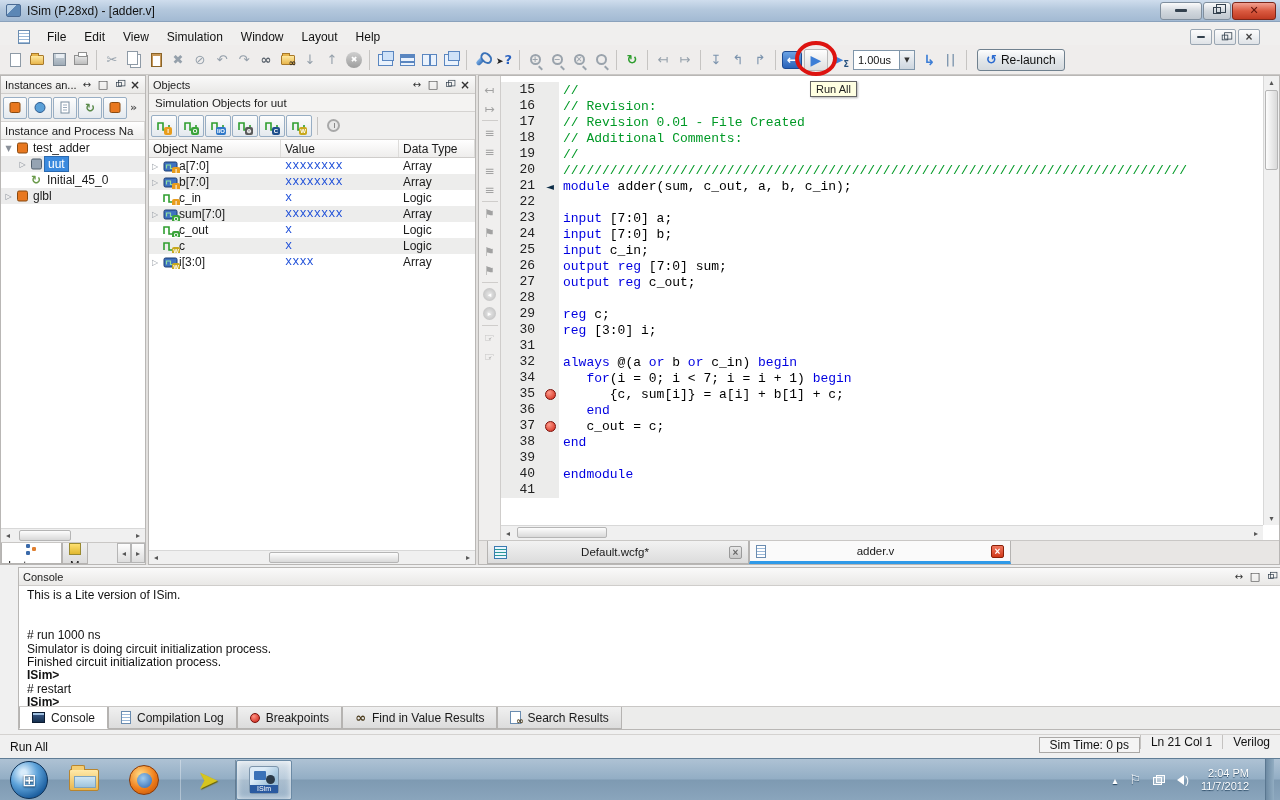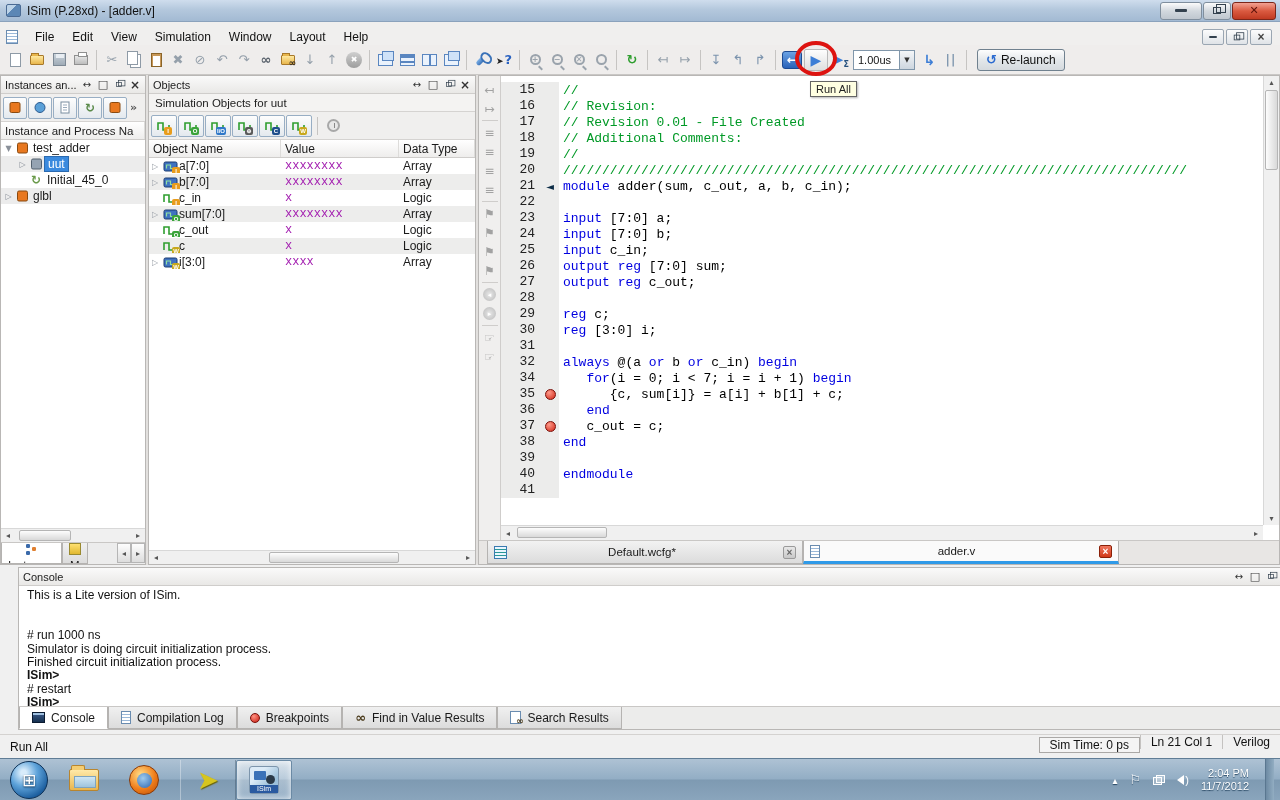--- a/index.html
+++ b/index.html
@@ -21,21 +21,21 @@
     font-family:"DejaVu Sans",sans-serif;font-size:10px;color:#333;}
   .wbtn.mid{width:28px;}
   .wbtn.close{width:44px;background:linear-gradient(#f2a293,#da5a40 50%,#c03a22);border-color:#7c2619;color:#fff;}
   .g-min{width:12px;height:3px;background:#33414e;border-radius:1px;}
   .wbtn.close::before{content:"✕";font-weight:bold;font-size:11px;color:#5e120a;}
   .dsq{position:relative;width:8px;height:7px;border:1px solid #33414e;background:transparent;}
   .dsq::after{content:"";position:absolute;left:2px;top:-4px;width:8px;height:7px;border:1px solid #33414e;}
 
   
   .menubar{position:absolute;left:0;top:22px;width:1280px;height:31px;background:#f0efee;
-    border-bottom:1px solid #d8d6d4;display:flex;align-items:center;padding:0 4px;}
+    border-bottom:1px solid #d8d6d4;display:flex;align-items:center;padding:0 16px;}
   .mdi-icon{width:12px;height:14px;margin:0 8px 0 2px;background:repeating-linear-gradient(#fff 0 2px,#9ab8d8 2px 3px);
     border:1px solid #6a8cb0;}
   .menu-item{padding:3px 9px;font-size:12px;color:#111;}
   .mdi-btns{margin-left:auto;display:flex;gap:2px;padding-right:4px;}
   .mdi-btn{width:22px;height:16px;border:1px solid #9aa6b2;border-radius:2px;
     background:linear-gradient(#fcfcfc,#dfe3e7);display:flex;align-items:center;justify-content:center;color:#444;}
   .mdi-btn .g-min{width:8px;height:2px;}
   .mdi-btn.close::before{content:"×";font-size:12px;font-weight:bold;color:#444;}
   .mdi-btn .dsq{transform:scale(.8);}
 
@@ -175,21 +175,21 @@
   .ohead{height:18px;background:linear-gradient(#ffffff,#eeedec);border-bottom:1px solid #cfcdcb;
     display:grid;grid-template-columns:132px 118px 1fr;font-size:12px;flex:none;}
   .ohead .cell{display:flex;align-items:center;padding:0 4px;border-right:1px solid #dddcda;}
   .orow{height:16px;display:grid;grid-template-columns:132px 118px 1fr;font-size:12px;align-items:center;}
   .orow.alt{background:#ededec;}
   .oname{display:flex;align-items:center;overflow:hidden;white-space:nowrap;}
   .oexp{width:12px;text-align:center;font-size:8px;color:#9aa0a8;font-family:"DejaVu Sans",sans-serif;flex:none;}
   .oicon{width:18px;position:relative;display:flex;justify-content:center;flex:none;}
   .badge{position:absolute;right:-1px;bottom:-3px;min-width:8px;height:8px;padding:0 1px;border-radius:2px;
     font-size:6px;font-weight:bold;color:#fff;display:flex;align-items:center;justify-content:center;line-height:8px;}
-  .ovalue{font-family:"Liberation Mono","DejaVu Sans Mono",monospace;color:#a21caf;padding-left:4px;}
+  .ovalue{font-family:"Liberation Mono","DejaVu Sans Mono",monospace;color:#1d4ed8;padding-left:4px;}
   .otype{padding-left:4px;}
   .filler{flex:1;background:#fff;}
 
   
   .fbtn{width:26px;height:22px;border:1px solid #98aec4;border-radius:2px;margin-right:1px;
     background:linear-gradient(#fdfdfd,#e4e9ee);display:flex;align-items:center;justify-content:center;position:relative;}
   .fsep{width:1px;height:18px;background:#c6c4c2;margin:0 4px;}
   .clockbtn{width:22px;height:22px;display:flex;align-items:center;justify-content:center;}
   .clockface{width:13px;height:13px;border:2px solid #a8a8a8;border-radius:50%;background:#e8e8e8;position:relative;}
   .clockface::after{content:"";position:absolute;left:5px;top:2px;width:1.5px;height:5px;background:#888;}
@@ -214,21 +214,21 @@
   .ltext{padding-left:4px;color:#000;}
   .kw{color:#0000e0;}
   .cm{color:#009926;}
   .vscroll{position:absolute;right:0;top:0;bottom:15px;width:16px;background:#f0f0f0;border-left:1px solid #d8d8d8;}
   .vscroll .sb-arrow{width:15px;}
   .vscroll .down{position:absolute;bottom:0;}
   .vthumb{position:absolute;left:1px;top:14px;width:13px;height:80px;background:linear-gradient(90deg,#fdfdfd,#d9d9d9);
     border:1px solid #b5b5b5;border-radius:2px;}
   .ehscroll{position:absolute;left:0;right:16px;bottom:0;height:15px;background:#f0f0f0;border-top:1px solid #d8d8d8;display:flex;align-items:center;}
   .etabs{height:24px;background:#e8e6e4;border-top:1px solid #c9c7c5;display:flex;align-items:stretch;padding-left:8px;flex:none;}
-  .etab{width:316px;display:flex;align-items:center;padding:0 6px;border:1px solid #b5b3b1;border-top:none;
+  .etab{width:262px;display:flex;align-items:center;padding:0 6px;border:1px solid #b5b3b1;border-top:none;
     background:linear-gradient(#f2f2f2,#dcdcdc);position:relative;gap:25px;}
   .etab .elabel{flex:1;text-align:center;font-size:11.5px;overflow:hidden;white-space:nowrap;}
   .etab.active{background:#fafafa;border-bottom:3px solid #2f9ae8;}
 
   
   .console{position:absolute;left:18px;top:567px;width:1280px;height:163px;background:#fff;border:1px solid #b9b7b5;
     display:flex;flex-direction:column;}
   .cbody{flex:1;padding:3px 8px;overflow:hidden;background:#fff;}
   .cline{font-size:12px;line-height:13.4px;color:#111;white-space:pre;}
   .cline.b{font-weight:bold;}

